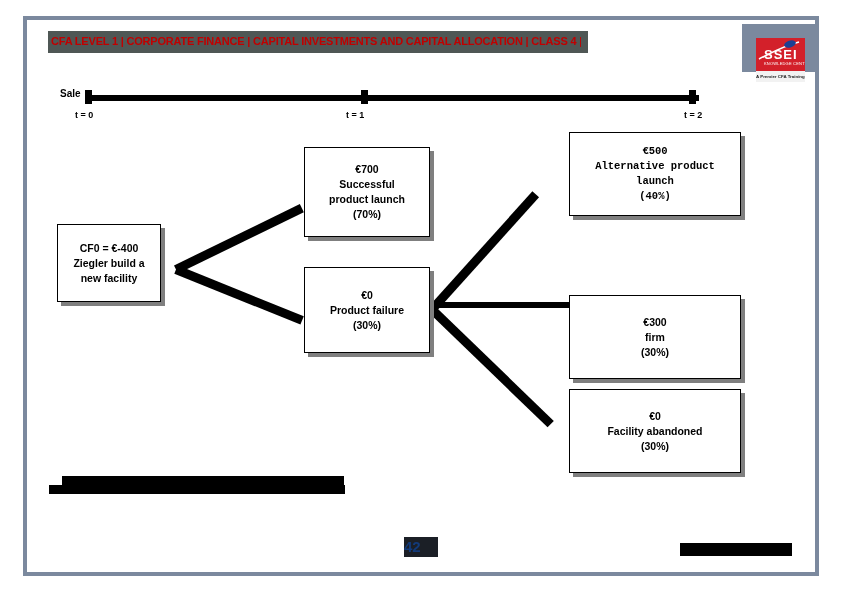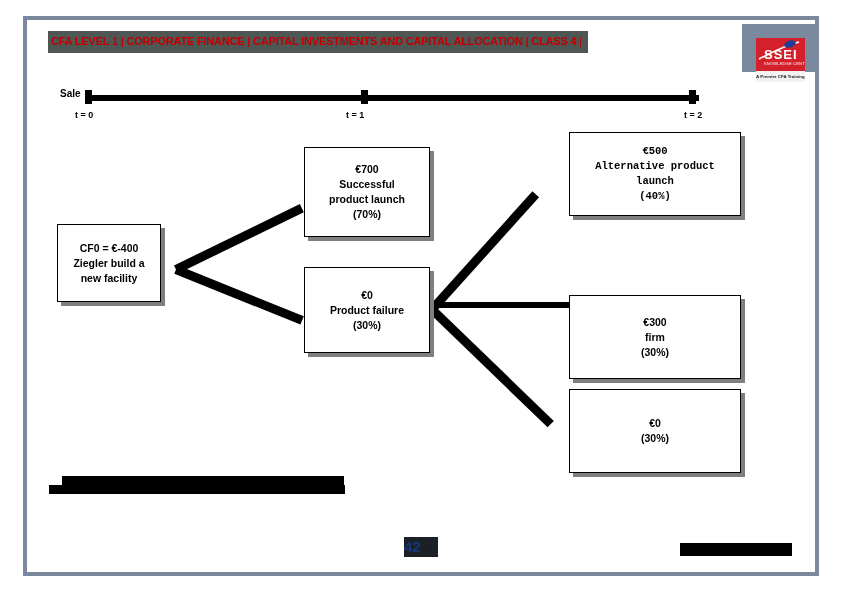--- a/index.html
+++ b/index.html
@@ -285,20 +285,21 @@
   </div>
 
   <div class="node" style="left:569px; top:262px; width:172px; height:84px;margin-top:33px;">
     <div>€300</div>
     <div>firm</div>
     <div>(30%)</div>
   </div>
 
   <div class="node" style="left:569px; top:389px; width:172px; height:84px;">
     <div>€0</div>
+    <div>Facility abandoned</div>
     <div>(30%)</div>
   </div>
 
   <div class="redact" style="left:62px; top:476px; width:282px; height:9px;"></div>
   <div class="redact" style="left:49px; top:485px; width:296px; height:9px;"></div>
   <div class="redact" style="left:680px; top:543px; width:112px; height:13px;"></div>
 
   <div class="page-num">42</div>
 
   <div class="bottom-rule"></div>

